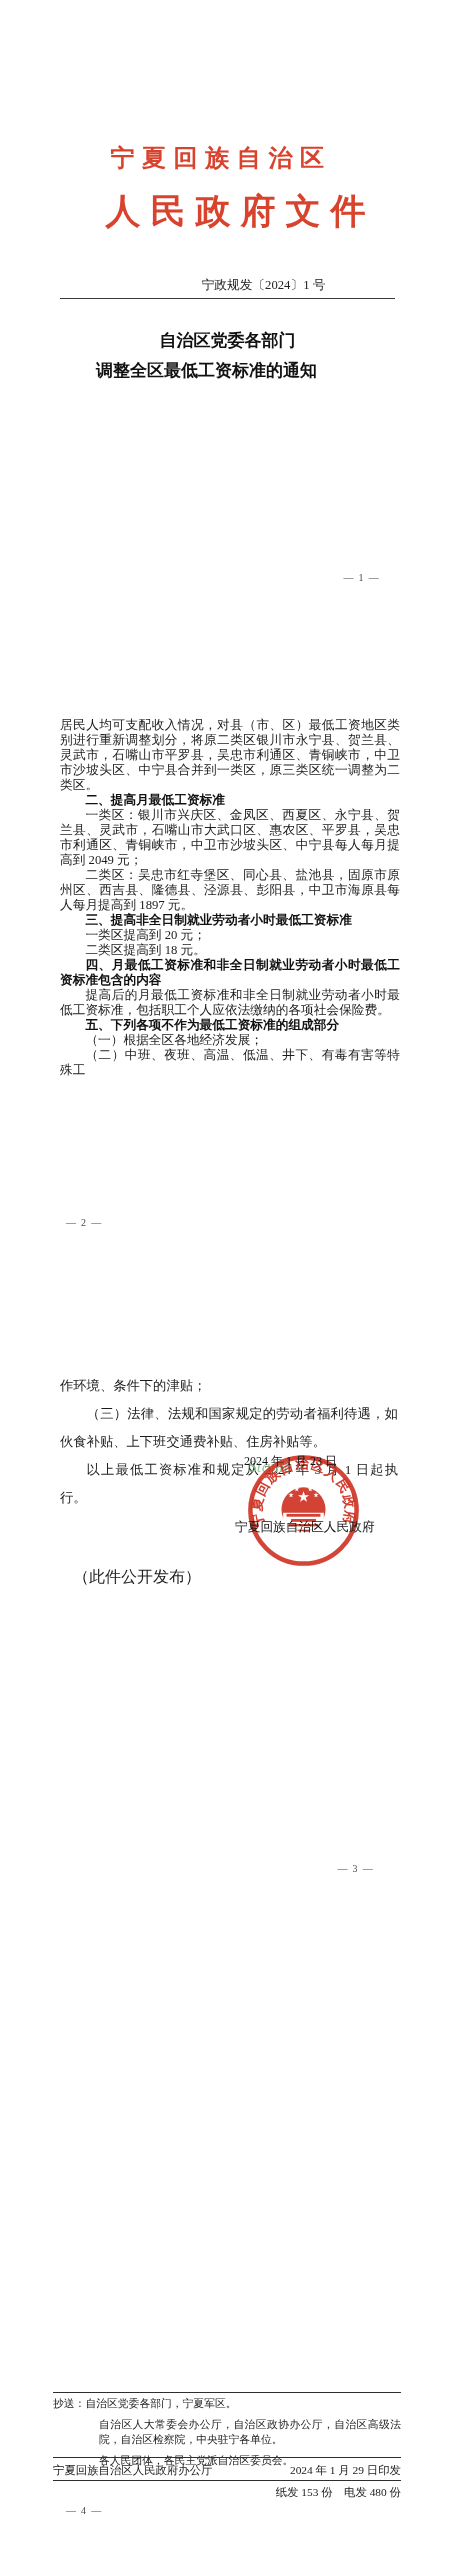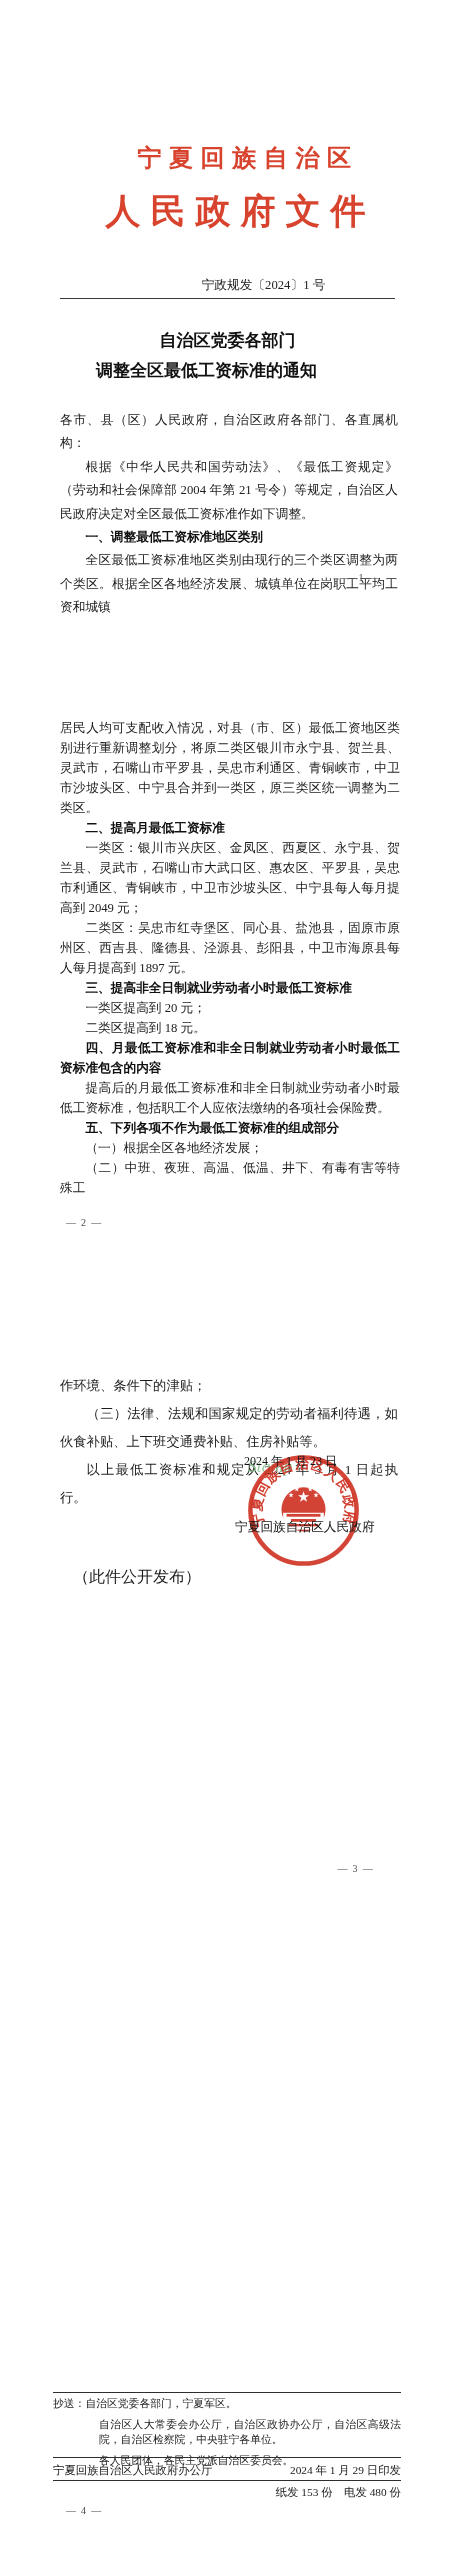--- a/index.html
+++ b/index.html
@@ -5,38 +5,38 @@
   html,body{margin:0;padding:0;background:#ffffff;}
   .doc{
     position:relative;width:455px;height:2576px;background:#ffffff;overflow:hidden;
     font-family:"Liberation Serif","DejaVu Serif",serif;color:#1d1d1d;
   }
   .abs{position:absolute;}
   
   .org-line1{
     top:146px;left:0;width:418px;text-align:center;
     color:#d8432e;font-size:24px;font-weight:700;
-    letter-spacing:7.6px;padding-left:24px;box-sizing:border-box;line-height:1;margin-left:27px;
+    letter-spacing:7.6px;padding-left:24px;box-sizing:border-box;line-height:1;
   }
   .org-line2{
     top:194px;left:0;width:455px;text-align:center;
     color:#d8432e;font-size:35px;font-weight:700;
     letter-spacing:10px;padding-left:26px;box-sizing:border-box;line-height:1;
   }
   .doc-number{top:279px;left:0;width:455px;text-align:center;font-size:12.7px;color:#222;line-height:1.1;padding-left:36px;}
   .header-rule{top:298px;left:60px;width:335px;height:1.3px;background:#3a3a3a;}
   .title-line1{top:331px;left:0;width:455px;text-align:center;font-size:17px;font-weight:700;color:#111;line-height:1.2;}
   .title-line2{top:361px;left:0;width:413px;text-align:center;font-size:17px;font-weight:700;color:#111;line-height:1.2;}
   
   .bodyblock{left:60px;width:338px;text-align:justify;color:#1c1c1c;}
   .bodyblock p{margin:0;text-indent:2em;}
   .bodyblock p.noindent{text-indent:0;}
   .bodyblock p.hd{font-weight:700;font-family:"Liberation Sans","DejaVu Sans",sans-serif;color:#111;}
   .b1{top:409px;font-size:12.7px;line-height:23.4px;}
-  .b2{top:718px;font-size:12.7px;line-height:20px;width:340px;}
+  .b2{top:718px;font-size:12.7px;line-height:15px;width:340px;}
   .b3{top:1372px;font-size:13.3px;line-height:28px;}
   
   .pagenum{font-size:10px;color:#4a4a4a;letter-spacing:1.3px;line-height:1;}
   .pn1{top:573px;right:75px;}
   .pn2{top:1218px;left:66px;}
   .pn3{top:1864px;right:81px;}
   .pn4{top:2506px;left:66px;}
   
   .stamp-wm{top:1456px;left:248px;font-size:17.7px;color:#86c78e;opacity:.85;z-index:0;font-style:italic;}
   .seal{top:1454px;left:247px;width:113px;height:113px;z-index:1;}
@@ -60,26 +60,20 @@
 
 <div class="doc">
 
   <div class="abs org-line1">宁夏回族自治区</div>
   <div class="abs org-line2">人民政府文件</div>
   <div class="abs doc-number">宁政规发〔2024〕1 号</div>
   <div class="abs header-rule"></div>
   <div class="abs title-line1">自治区党委各部门</div>
   <div class="abs title-line2">调整全区最低工资标准的通知</div>
 
-  <div class="abs bodyblock b1">
-    <p class="noindent">各市、县（区）人民政府，自治区政府各部门、各直属机构：</p>
-    <p>根据《中华人民共和国劳动法》、《最低工资规定》（劳动和社会保障部 2004 年第 21 号令）等规定，自治区人民政府决定对全区最低工资标准作如下调整。</p>
-    <p class="hd">一、调整最低工资标准地区类别</p>
-    <p>全区最低工资标准地区类别由现行的三个类区调整为两个类区。根据全区各地经济发展、城镇单位在岗职工平均工资和城镇</p>
-  </div>
   <div class="abs pagenum pn1">— 1 —</div>
 
   <div class="abs bodyblock b2">
     <p class="noindent">居民人均可支配收入情况，对县（市、区）最低工资地区类别进行重新调整划分，将原二类区银川市永宁县、贺兰县、灵武市，石嘴山市平罗县，吴忠市利通区、青铜峡市，中卫市沙坡头区、中宁县合并到一类区，原三类区统一调整为二类区。</p>
     <p class="hd">二、提高月最低工资标准</p>
     <p>一类区：银川市兴庆区、金凤区、西夏区、永宁县、贺兰县、灵武市，石嘴山市大武口区、惠农区、平罗县，吴忠市利通区、青铜峡市，中卫市沙坡头区、中宁县每人每月提高到 2049 元；</p>
     <p>二类区：吴忠市红寺堡区、同心县、盐池县，固原市原州区、西吉县、隆德县、泾源县、彭阳县，中卫市海原县每人每月提高到 1897 元。</p>
     <p class="hd">三、提高非全日制就业劳动者小时最低工资标准</p>
     <p>一类区提高到 20 元；</p>
     <p>二类区提高到 18 元。</p>

